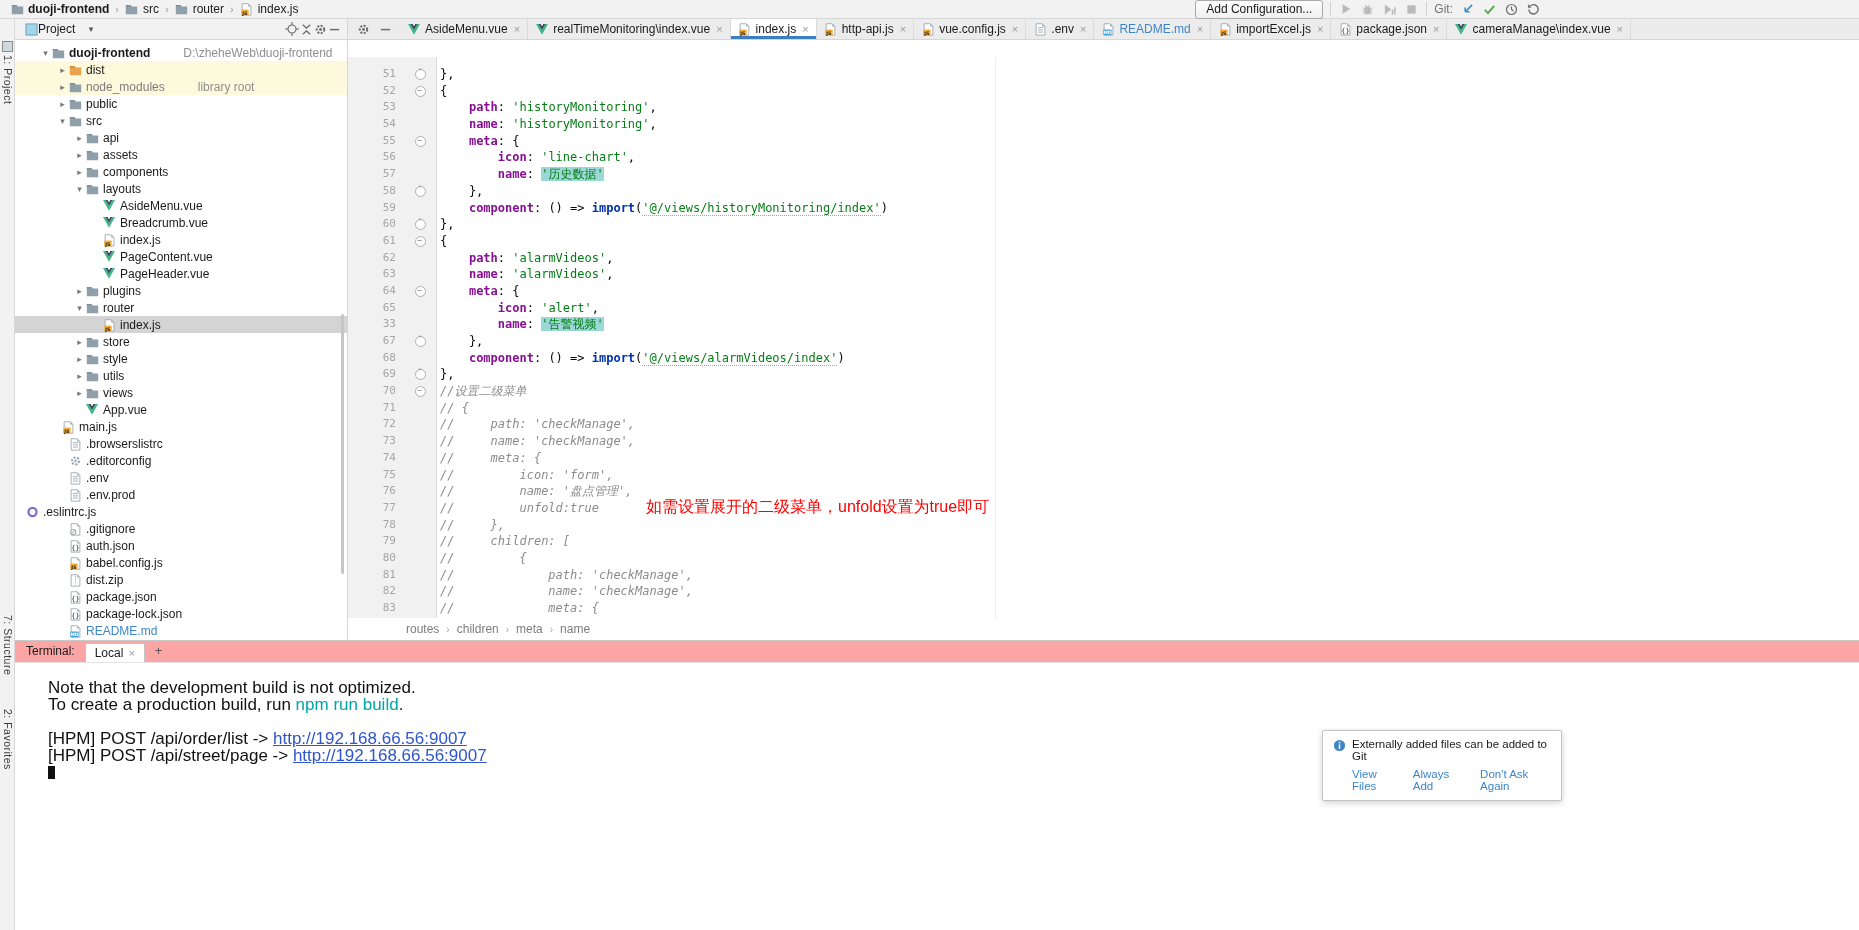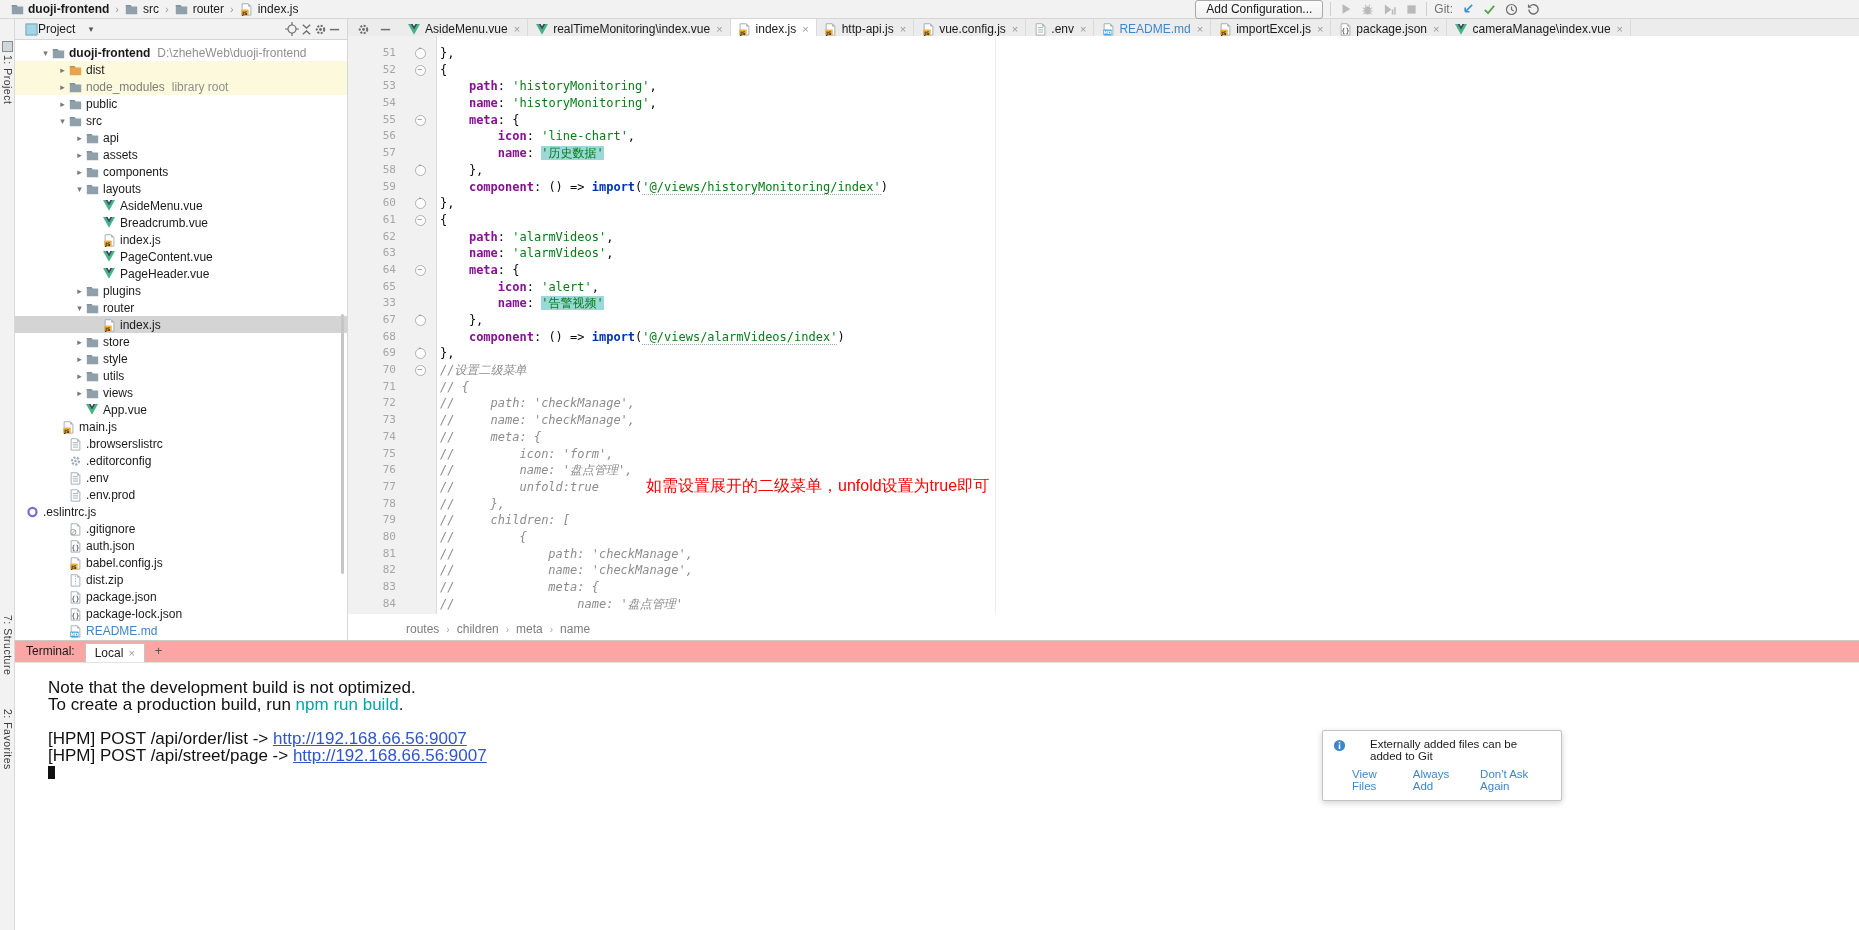--- a/index.html
+++ b/index.html
@@ -30,38 +30,38 @@
   #panel{position:absolute;left:14px;top:19px;width:334px;height:621px;background:#fff;
          border-right:1px solid #d6d6d6;box-sizing:border-box;}
   #panel-head{height:21px;background:#f2f2f2;border-bottom:1px solid #d6d6d6;display:flex;
               align-items:center;padding:0 6px 0 10px;box-sizing:border-box;gap:0;}
   #panel-title{display:flex;align-items:center;gap:5px;}
   #panel-head .spacer{flex:1;}
   #tree{position:absolute;left:0;top:21px;right:0;bottom:0;overflow:hidden;padding-top:4px;}
   .trow{height:17px;display:flex;align-items:center;white-space:nowrap;position:relative;}
   .trow .chev{width:11px;display:inline-flex;justify-content:center;color:#787878;font-size:9px;flex:0 0 auto;}
   .trow .tlabel{padding-left:4px;}
-  .trow .textra{padding-left:7px;color:#8f8f8f;}
+  .trow .textra{padding-left:7px;color:#8f8f8f;margin-left:26px;}
   .trow.yellow{background:#fdf9dc;}
   .trow.selected{background:#d4d4d4;}
   .trow.bold .tlabel{font-weight:bold;}
   .trow.blue .tlabel{color:var(--action-link);}
   .trow.dim .tlabel{color:#7d7d7d;}
   #tree-scroll{position:absolute;right:3px;top:295px;width:3px;height:260px;background:#c6c6c6;border-radius:2px;}
   
   #tabstrip{position:absolute;left:348px;top:19px;right:0;height:21px;background:#ececec;
             border-bottom:1px solid #d6d6d6;display:flex;align-items:stretch;box-sizing:border-box;}
   #tabstrip .ctrl{display:flex;align-items:center;gap:8px;padding:0 8px;}
   .etab{display:flex;align-items:center;gap:4px;padding:0 7px;border-right:1px solid #dadada;
         font-size:12px;color:#1a1a1a;position:relative;}
   .etab .x{color:#9a9a9a;font-size:11px;margin-left:2px;}
   .etab.active{background:#fff;box-shadow:inset 0 -3px 0 var(--accent-blue);}
   .etab.blue{color:var(--action-link);}
   
-  #editor{position:absolute;left:348px;top:36px;right:0;height:578px;background:#fff;overflow:hidden;}
+  #editor{position:absolute;left:348px;top:57px;right:0;height:578px;background:#fff;overflow:hidden;}
   #editor::before{content:"";position:absolute;left:0;top:0;bottom:0;width:88px;background:#f1f1f1;
                   border-right:1px solid #dcdcdc;}
   #code{position:absolute;left:0;top:0;right:0;padding-top:9px;}
   .cl{display:flex;height:16.7px;line-height:16.7px;white-space:pre;
       font-family:"DejaVu Sans Mono",monospace;font-size:12px;}
   .cl .gut{width:48px;text-align:right;color:#a6a6a6;font-size:11px;padding-right:4px;flex:0 0 auto;}
   .cl .fold{width:40px;flex:0 0 auto;display:flex;align-items:center;justify-content:center;}
   .cl .fold .fm{width:9px;height:9px;border:1px solid #b0b0b0;border-radius:50%;background:#fff;
                 color:#7a7a7a;font-size:8px;line-height:7px;text-align:center;}
   .cl .codeln{flex:1;}
@@ -89,21 +89,21 @@
   #term-plus{padding-bottom:4px;color:#555;font-size:13px;}
   #term-body{padding:16px 0 0 34px;font-family:Liberation Sans, sans-serif;font-size:17px;line-height:17px;}
   .tt-p{color:#111;}
   .tt-cmd{color:var(--cmd-teal);}
   .tt-link{color:var(--link-blue);text-decoration:underline;}
   .tline{white-space:pre;height:17px;}
   #cursor{width:7px;height:13px;background:#111;margin-top:2px;}
   
   #notif{position:absolute;left:1322px;top:730px;width:240px;background:#fff;border:1px solid #c3c3c3;
          box-shadow:0 2px 6px rgba(0,0,0,.18);border-radius:2px;padding:7px 9px 8px 9px;z-index:10;box-sizing:border-box;}
-  #notif-row1{display:flex;align-items:flex-start;gap:24px;font-size:11.5px;color:#1a1a1a;}
+  #notif-row1{display:flex;align-items:flex-start;gap:6px;font-size:11.5px;color:#1a1a1a;}
   #notif-actions{display:flex;gap:14px;margin:6px 0 0 20px;font-size:11.5px;}
   #notif-actions span{color:var(--action-link);}
 </style>
 </head>
 <body>
 
 <div id="topbar">
   <div id="crumbs">
       <span class="crumb bold">
         <span class="ic">

